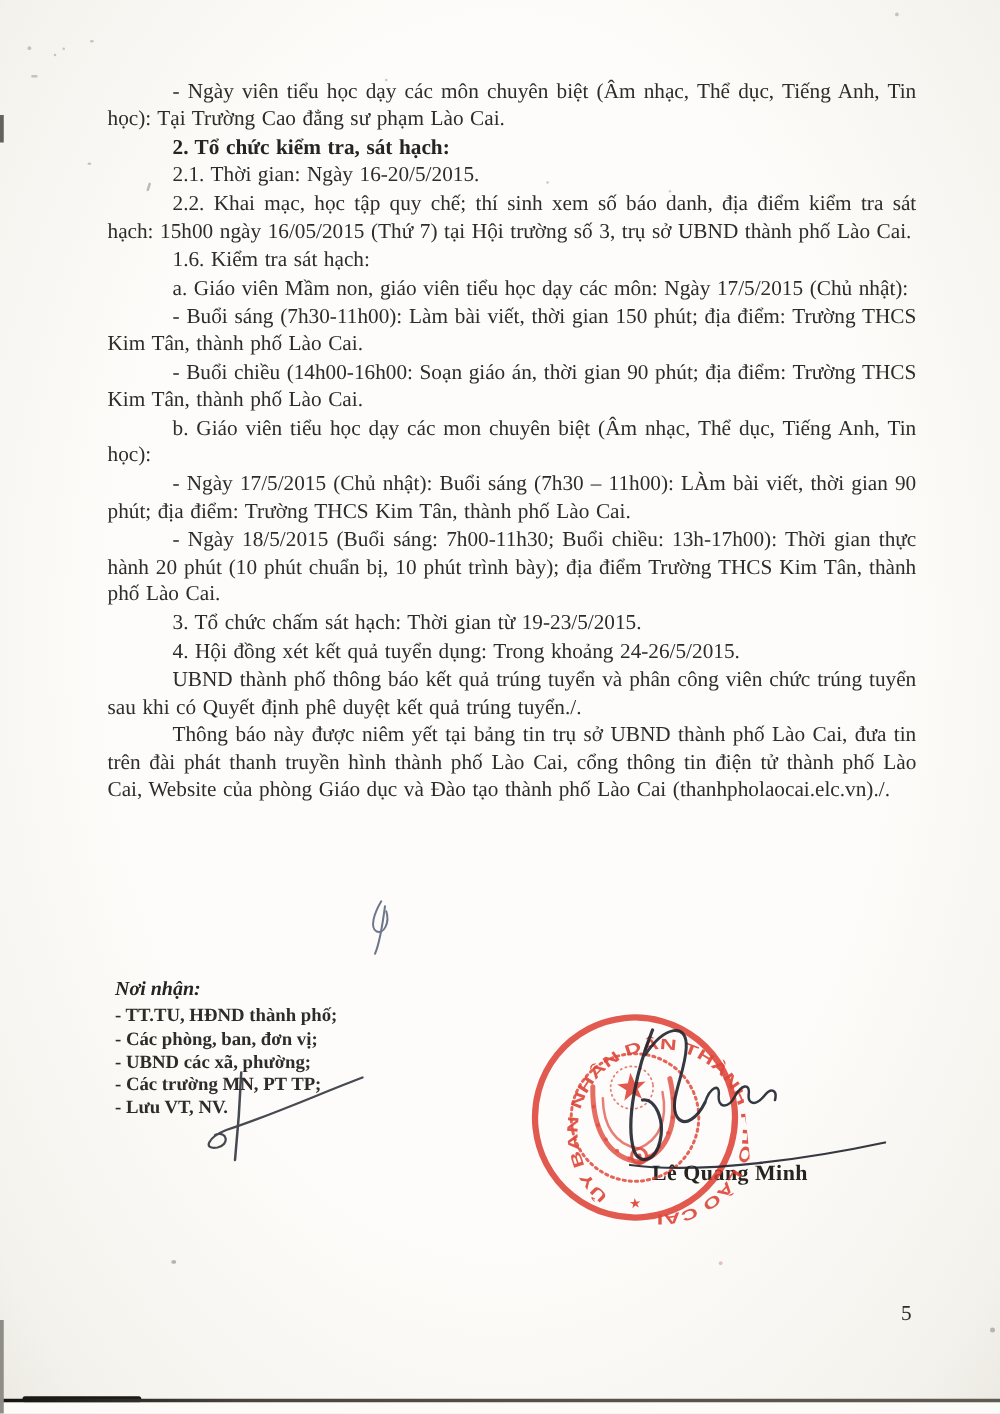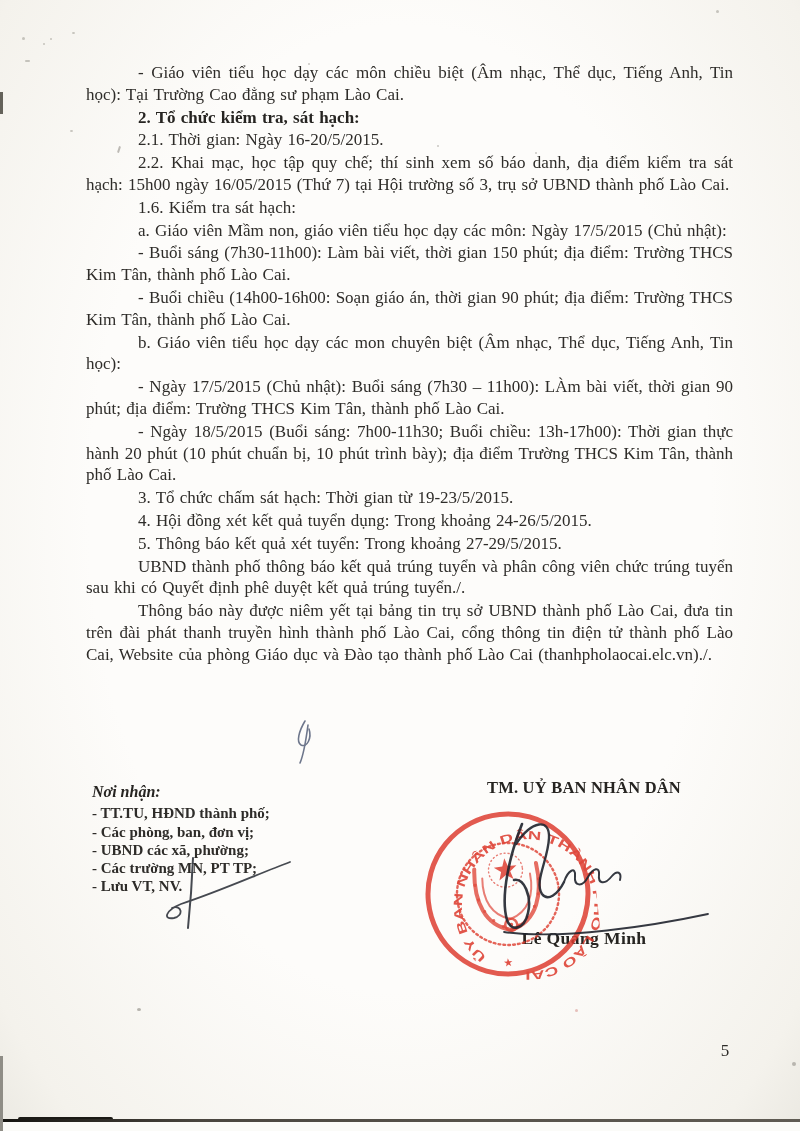--- a/index.html
+++ b/index.html
@@ -44,49 +44,47 @@
   .edge-sliver-a{position:absolute;left:0;top:92px;width:3px;height:22px;background:#4a4840;opacity:.85;}
   .edge-sliver-b{position:absolute;left:0;top:1056px;width:3px;height:75px;background:#8f8d86;}
   .speck{position:absolute;border-radius:50%;background:#8a877f;opacity:.45;}
 </style>
 </head>
 <body>
 
 <div class="page">
 
   <div class="content">
-    <p class="para">- Giáo viên tiểu học dạy các môn chiều biệt (Âm nhạc, Thể dục, Tiếng Anh, Tin học): Tại Trường Cao đẳng sư phạm Lào Cai.</p>
+    <p class="para">- Ngày viên tiểu học dạy các môn chuyên biệt (Âm nhạc, Thể dục, Tiếng Anh, Tin học): Tại Trường Cao đẳng sư phạm Lào Cai.</p>
     <p class="para bold">2. Tổ chức kiểm tra, sát hạch:</p>
     <p class="para">2.1. Thời gian: Ngày 16-20/5/2015.</p>
     <p class="para">2.2. Khai mạc, học tập quy chế; thí sinh xem số báo danh, địa điểm kiểm tra sát hạch: 15h00 ngày 16/05/2015 (Thứ 7) tại Hội trường số 3, trụ sở UBND thành phố Lào Cai.</p>
     <p class="para">1.6. Kiểm tra sát hạch:</p>
     <p class="para">a. Giáo viên Mầm non, giáo viên tiểu học dạy các môn: Ngày 17/5/2015 (Chủ nhật):</p>
     <p class="para">- Buổi sáng (7h30-11h00): Làm bài viết, thời gian 150 phút; địa điểm: Trường THCS Kim Tân, thành phố Lào Cai.</p>
     <p class="para">- Buổi chiều (14h00-16h00: Soạn giáo án, thời gian 90 phút; địa điểm: Trường THCS Kim Tân, thành phố Lào Cai.</p>
     <p class="para">b. Giáo viên tiểu học dạy các mon chuyên biệt (Âm nhạc, Thể dục, Tiếng Anh, Tin học):</p>
     <p class="para">- Ngày 17/5/2015 (Chủ nhật): Buổi sáng (7h30 – 11h00): LÀm bài viết, thời gian 90 phút; địa điểm: Trường THCS Kim Tân, thành phố Lào Cai.</p>
     <p class="para">- Ngày 18/5/2015 (Buổi sáng: 7h00-11h30; Buổi chiều: 13h-17h00): Thời gian thực hành 20 phút (10 phút chuẩn bị, 10 phút trình bày); địa điểm Trường THCS Kim Tân, thành phố Lào Cai.</p>
     <p class="para">3. Tổ chức chấm sát hạch: Thời gian từ 19-23/5/2015.</p>
     <p class="para">4. Hội đồng xét kết quả tuyển dụng: Trong khoảng 24-26/5/2015.</p>
-    <p class="para">5. Thông báo kết quả xét tuyển: Trong khoảng 27-29/5/2015.</p>
     <p class="para">UBND thành phố thông báo kết quả trúng tuyển và phân công viên chức trúng tuyển sau khi có Quyết định phê duyệt kết quả trúng tuyển./.</p>
     <p class="para">Thông báo này được niêm yết tại bảng tin trụ sở UBND thành phố Lào Cai, đưa tin trên đài phát thanh truyền hình thành phố Lào Cai, cổng thông tin điện tử thành phố Lào Cai, Website của phòng Giáo dục và Đào tạo thành phố Lào Cai (thanhpholaocai.elc.vn)./.</p>
   </div>
 
   <div class="recipients">
     <p class="recipients-heading">Nơi nhận:</p>
     <p class="recipient-item">- TT.TU, HĐND thành phố;</p>
     <p class="recipient-item">- Các phòng, ban, đơn vị;</p>
     <p class="recipient-item">- UBND các xã, phường;</p>
     <p class="recipient-item">- Các trường MN, PT TP;</p>
     <p class="recipient-item">- Lưu VT, NV.</p>
   </div>
 
   <div class="authority-block">
-    <div>TM. UỶ BAN NHÂN DÂN</div>
   </div>
   <div class="signer-name">Lê Quang Minh</div>
 
   <svg class="seal-svg" viewBox="0 0 176 176" aria-hidden="true">
     <g stroke="#dd392c" fill="none" stroke-linecap="round">
       <circle cx="88" cy="88" r="80" stroke-width="5" opacity=".9"></circle>
       <circle cx="88" cy="88" r="51" stroke-width="2.4" stroke-dasharray="1.8 3.1" opacity=".85"></circle>
 
       <path d="M 57,60 C 53,92 62,118 88,124" stroke-width="4" opacity=".8"></path>
       <path d="M 119,60 C 123,92 114,118 88,124" stroke-width="4" opacity=".8"></path>

